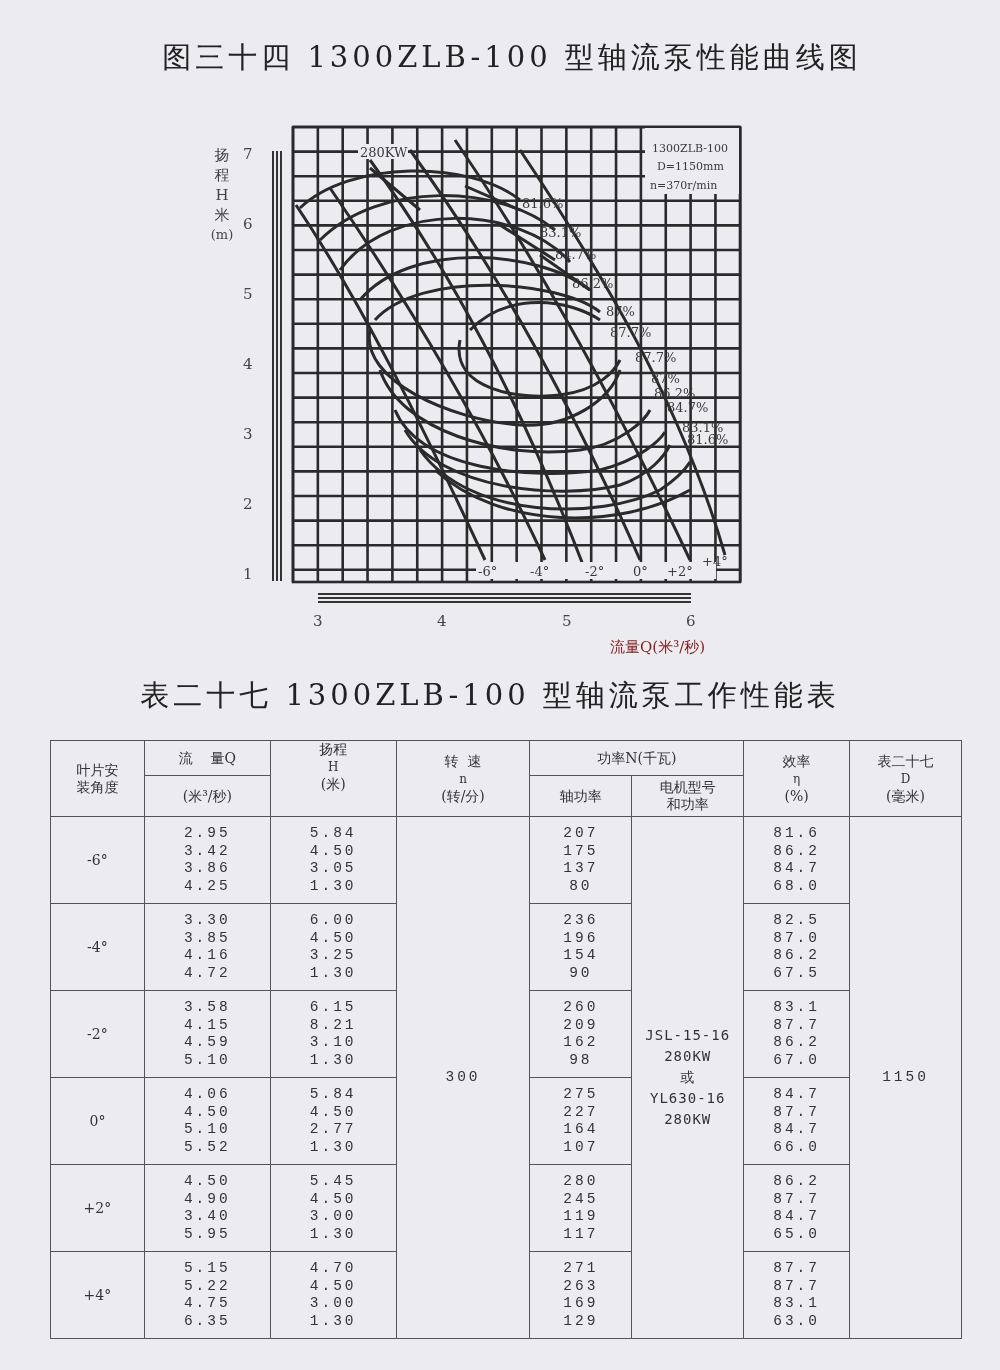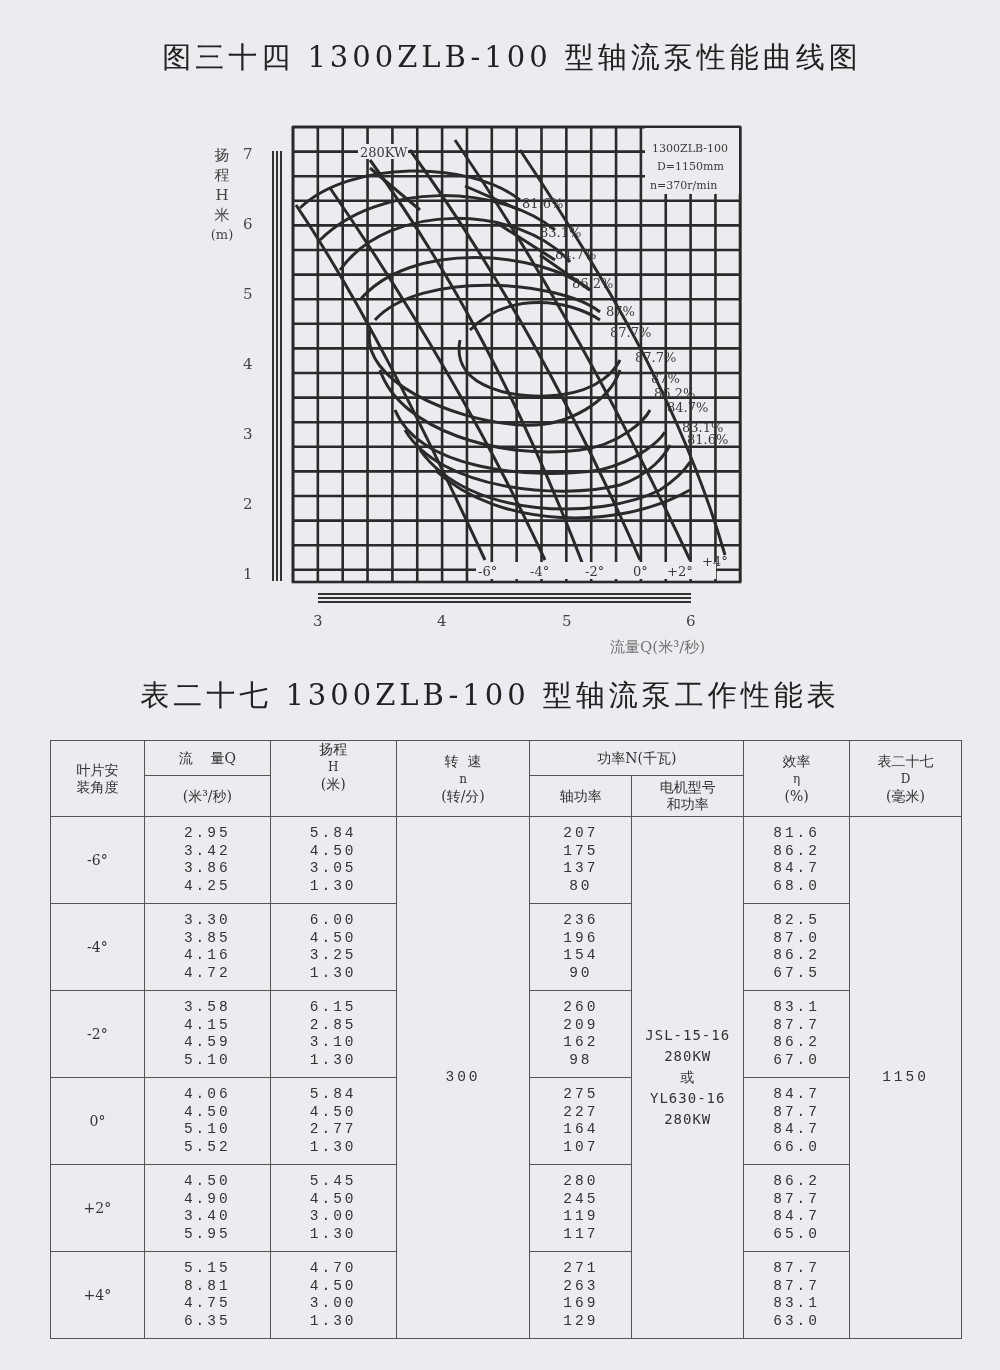--- a/index.html
+++ b/index.html
@@ -5,21 +5,21 @@
   html,body{margin:0;padding:0;}
   body{width:1000px;height:1370px;background:#ecebf0;position:relative;overflow:hidden;
        font-family:"DejaVu Serif","Liberation Serif",serif;color:#2a2a2a;}
   .abs{position:absolute;}
   .title{left:0;width:1000px;text-align:center;font-size:29px;letter-spacing:4px;color:#222;}
   #fig-title{top:38px;left:12px;}
   #table-title{top:676px;left:-10px;}
   .ylabel-v{left:210px;top:145px;width:24px;font-size:15px;line-height:20px;text-align:center;color:#444;}
   .ytick{left:243px;font-size:15px;color:#444;}
   .xtick{top:612px;font-size:15px;color:#444;}
-  .xlabel{left:610px;top:638px;font-size:15px;color:#737373;}
+  .xlabel{left:610px;top:638px;font-size:15px;color:#7f1d1d;}
   .yaxisbar{left:272px;top:151px;width:10px;height:430px;border-left:2px solid #333;border-right:2px solid #333;box-sizing:border-box;}
   .yaxisbar:after{content:"";position:absolute;left:2px;top:0;width:2px;height:100%;background:#333;}
   .xaxisbar{left:318px;top:593px;width:373px;height:10px;border-top:2px solid #333;border-bottom:2px solid #333;box-sizing:border-box;}
   .xaxisbar:after{content:"";position:absolute;left:0;top:2px;height:2px;width:100%;background:#333;}
   svg text{font-family:"DejaVu Serif","Liberation Serif",serif;}
   table.perf{position:absolute;left:50px;top:740px;width:912px;border-collapse:collapse;font-size:14px;color:#333;}
   table.perf td, table.perf th{border:1px solid #555;text-align:center;vertical-align:middle;font-weight:normal;padding:0;}
   table.perf th{height:34px;font-size:14px;line-height:17px;}
   .num{font-family:Liberation Mono, monospace;font-size:14.5px;letter-spacing:3px;line-height:17.5px;white-space:pre;}
   .motor{font-family:"DejaVu Sans Mono","Liberation Mono",monospace;font-size:14px;line-height:21px;letter-spacing:1px;}
@@ -240,21 +240,21 @@
 86.2
 67.5</td>
   </tr>
   <tr>
     <td class="grp">-2°</td>
     <td class="num">3.58
 4.15
 4.59
 5.10</td>
     <td class="num">6.15
-2.85
+8.21
 3.10
 1.30</td>
     <td class="num">260
 209
 162
 98</td>
     <td class="num">83.1
 87.7
 86.2
 67.0</td>
@@ -293,21 +293,21 @@
 119
 117</td>
     <td class="num">86.2
 87.7
 84.7
 65.0</td>
   </tr>
   <tr>
     <td class="grp">+4°</td>
     <td class="num">5.15
-8.81
+5.22
 4.75
 6.35</td>
     <td class="num">4.70
 4.50
 3.00
 1.30</td>
     <td class="num">271
 263
 169
 129</td>

